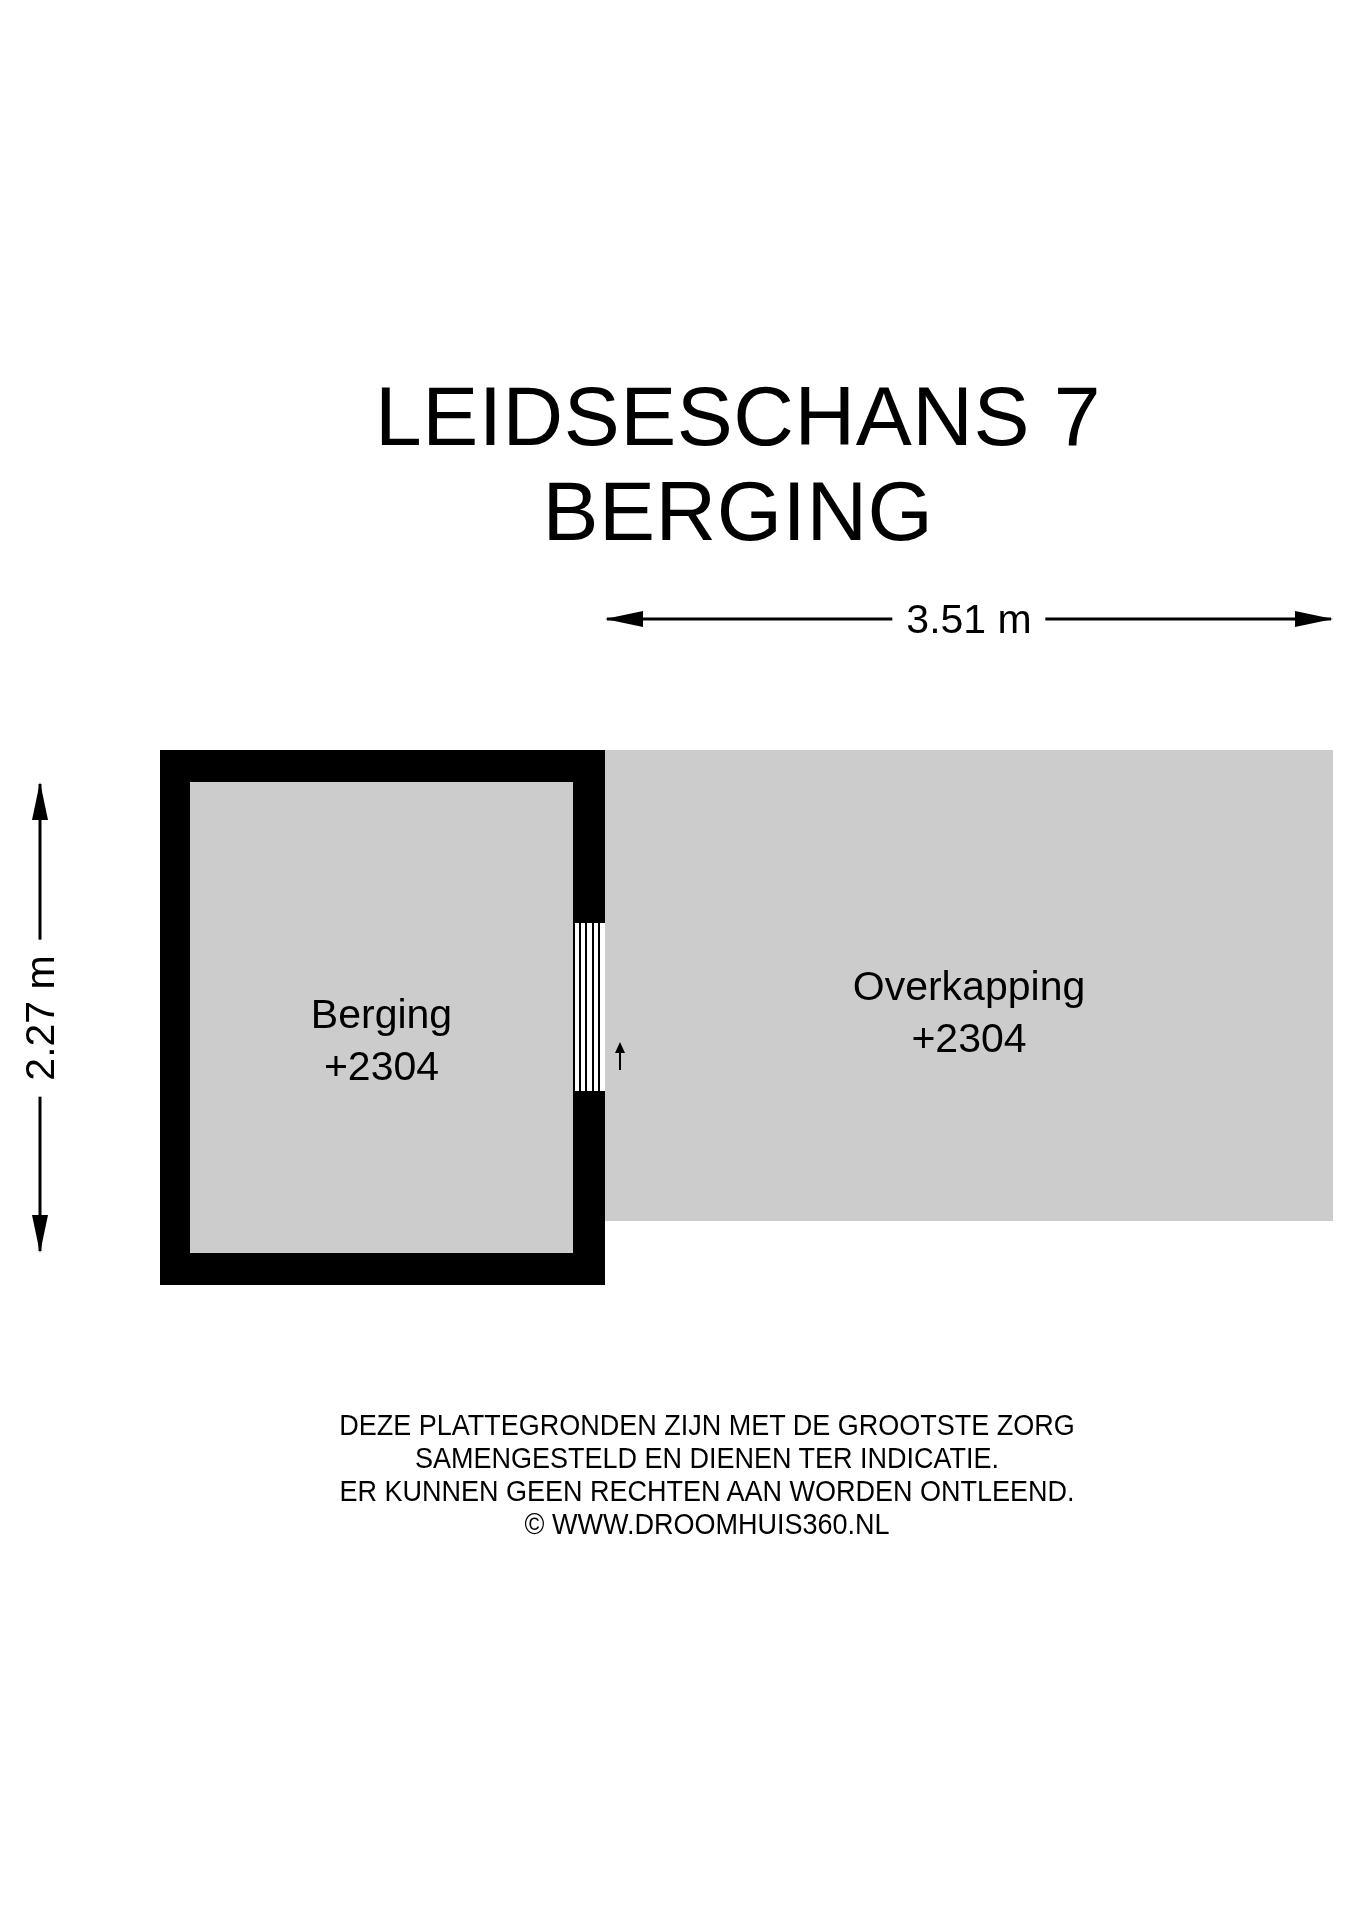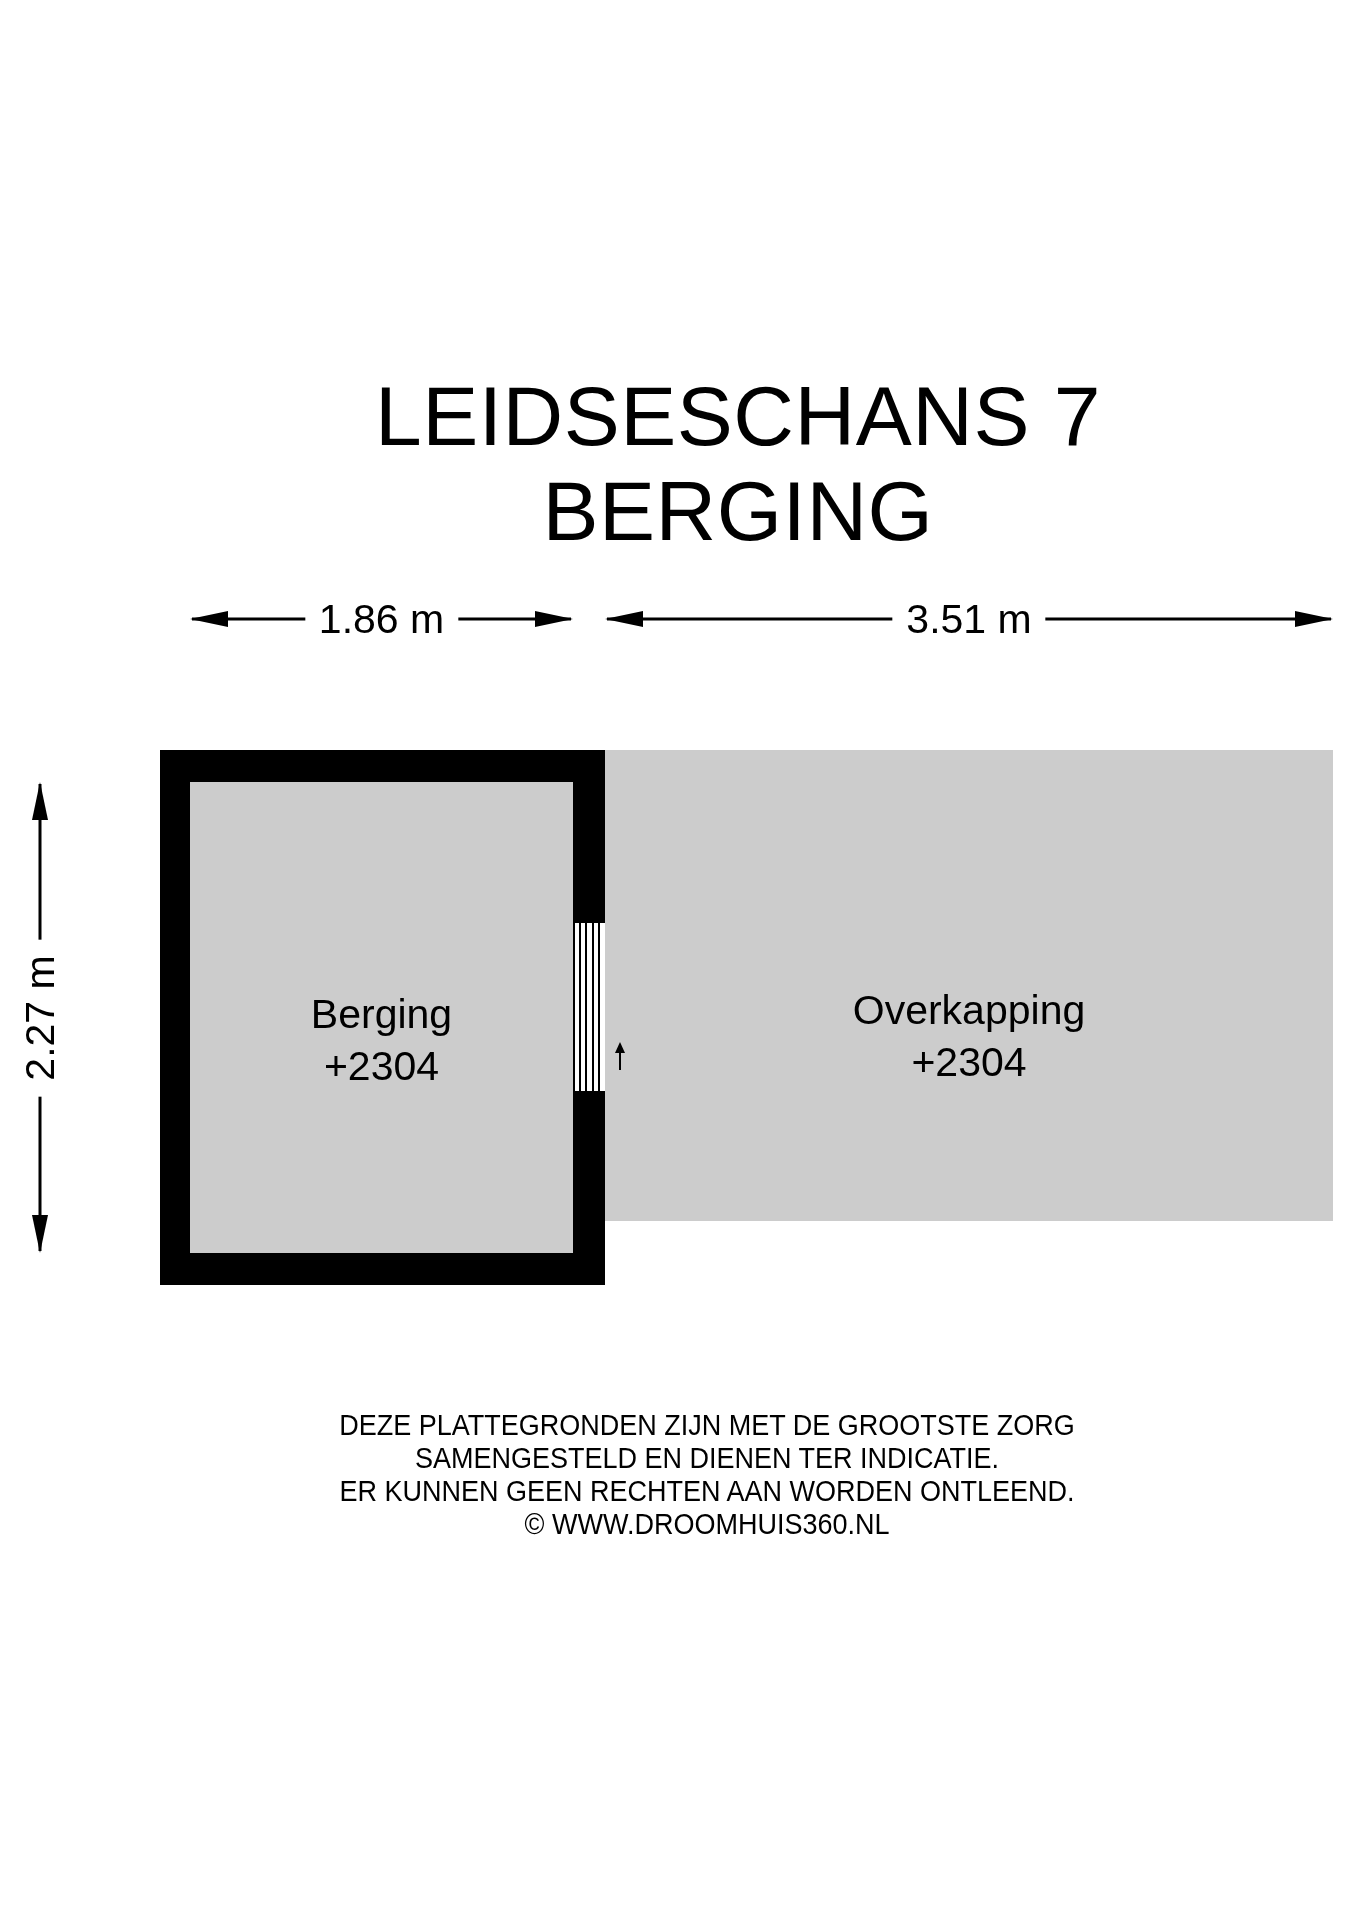--- a/index.html
+++ b/index.html
@@ -115,21 +115,21 @@
 
   
   .room-label {
     position: absolute;
     text-align: center;
     font-size: 41px;
     line-height: 52px;
     white-space: nowrap;
   }
   .room-label-berging { left: 190px; top: 988px; width: 383px; }
-  .room-label-overkapping { left: 605px; top: 960px; width: 728px; margin-top: 24px; }
+  .room-label-overkapping { left: 605px; top: 960px; width: 728px; }
 
   
   .footer {
     position: absolute;
     left: 707px; top: 1408px;
     transform: translateX(-50%) scaleX(0.9);
     transform-origin: center top;
     text-align: center;
     font-size: 30px;
     line-height: 33px;
@@ -139,26 +139,20 @@
 </head>
 <body>
 
 <div class="canvas">
 
   <div class="title">
     <div>LEIDSESCHANS 7</div>
     <div>BERGING</div>
   </div>
 
-  <div class="dim dim-h" style="left:190px; top:600px; width:383px; height:37px;">
-    <div class="line"></div>
-    <div class="head head-left"></div>
-    <div class="head head-right"></div>
-    <span class="dim-label">1.86 m</span>
-  </div>
 
   <div class="dim dim-h" style="left:605px; top:600px; width:728px; height:37px;text-decoration:underline;">
     <div class="line"></div>
     <div class="head head-left"></div>
     <div class="head head-right"></div>
     <span class="dim-label">3.51 m</span>
   </div>
 
   <div class="dim dim-v" style="left:21px; top:782px; width:37px; height:471px;">
     <div class="line"></div>

